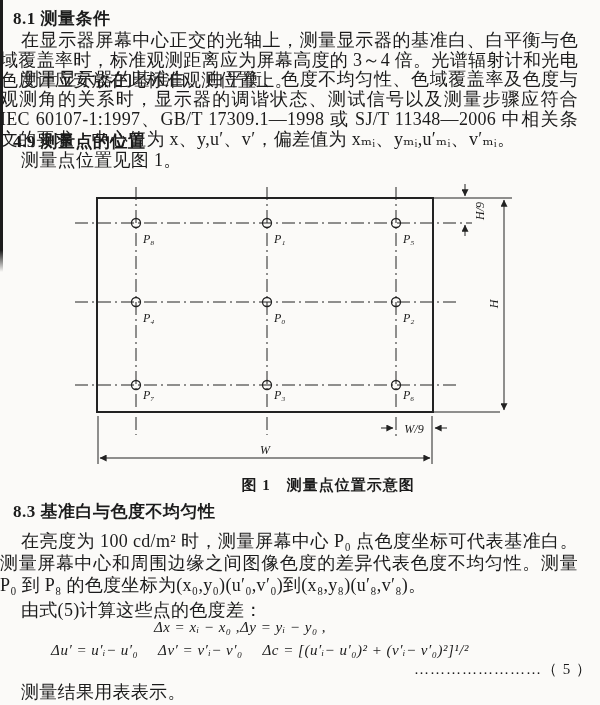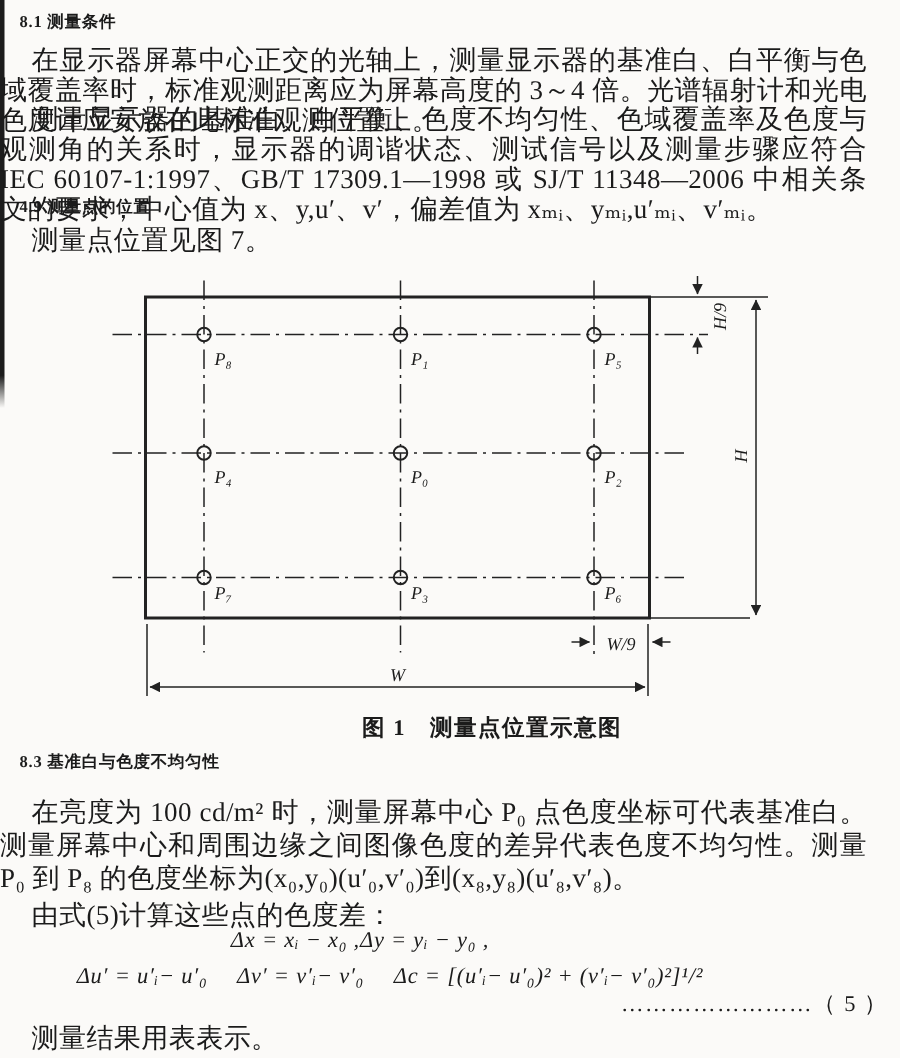--- a/index.html
+++ b/index.html
@@ -10,21 +10,21 @@
     font-family:"Liberation Serif","DejaVu Serif",serif;
     position:relative;
     overflow:hidden;
   }
   .abs { position:absolute; }
   .edge-bar {
     position:absolute; left:0; top:0; width:3px; height:272px;
     background:linear-gradient(#1c1c1c 0 92%, rgba(28,28,28,0) 100%);
   }
   .h {
-    font-weight:bold; font-size:11px; left:13px; white-space:nowrap;
+    font-weight:bold; font-size:17px; left:13px; white-space:nowrap;
     letter-spacing:0.5px;
   }
   .p {
     font-size:18px; line-height:20px; left:0; width:578px;
     text-align:justify; text-indent:21px; letter-spacing:0.3px;
   }
   .p83 { line-height:22px; }
   .caption {
     left:0; width:600px; text-align:center; font-weight:bold; font-size:15px;
     letter-spacing:1px;
@@ -46,21 +46,21 @@
   <div class="edge-bar"></div>
 
   <div class="h abs" style="top:7px;">8.1  测量条件</div>
 
   <div class="p abs" style="top:30px;">在显示器屏幕中心正交的光轴上，测量显示器的基准白、白平衡与色域覆盖率时，标准观测距离应为屏幕高度的 3～4 倍。光谱辐射计和光电色度计应安放在此标准观测位置上。</div>
 
   <div class="p abs" style="top:69px;">测量显示器的基准白、白平衡、色度不均匀性、色域覆盖率及色度与观测角的关系时，显示器的调谐状态、测试信号以及测量步骤应符合 IEC 60107-1:1997、GB/T 17309.1—1998 或 SJ/T 11348—2006 中相关条文的要求，中心值为 x、y,u′、v′，偏差值为 xₘᵢ、yₘᵢ,u′ₘᵢ、v′ₘᵢ。</div>
 
   <div class="h abs" style="top:130px;">4.9  测量点的位置</div>
 
-  <div class="p abs" style="top:150px;">测量点位置见图 7。</div>
+  <div class="p abs" style="top:150px;">测量点位置见图 1。</div>
 
   <svg class="abs" style="left:60px;top:180px;" width="540" height="290" viewBox="0 0 540 290">
     <defs>
       <marker id="arr" viewBox="0 0 10 10" refX="9.5" refY="5" markerWidth="9" markerHeight="7" orient="auto-start-reverse">
         <path d="M0,0 L10,5 L0,10 z" fill="#222"></path>
       </marker>
     </defs>
 
     <g stroke="#222" fill="none">
       <rect x="37" y="18" width="336" height="214" stroke-width="2"></rect>

